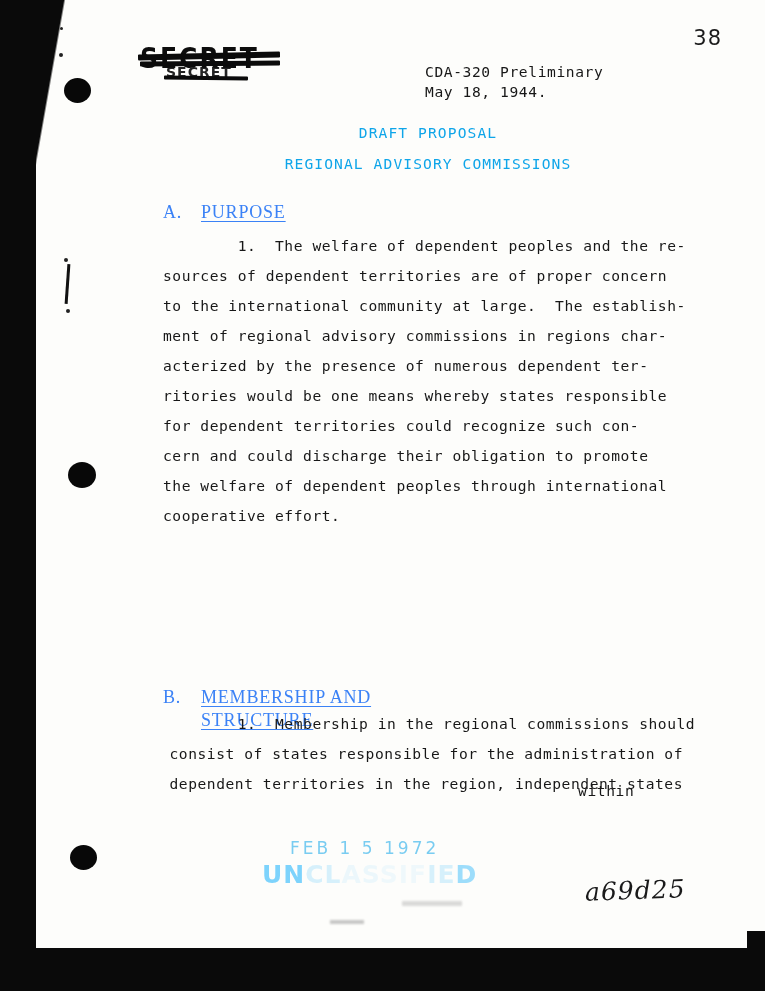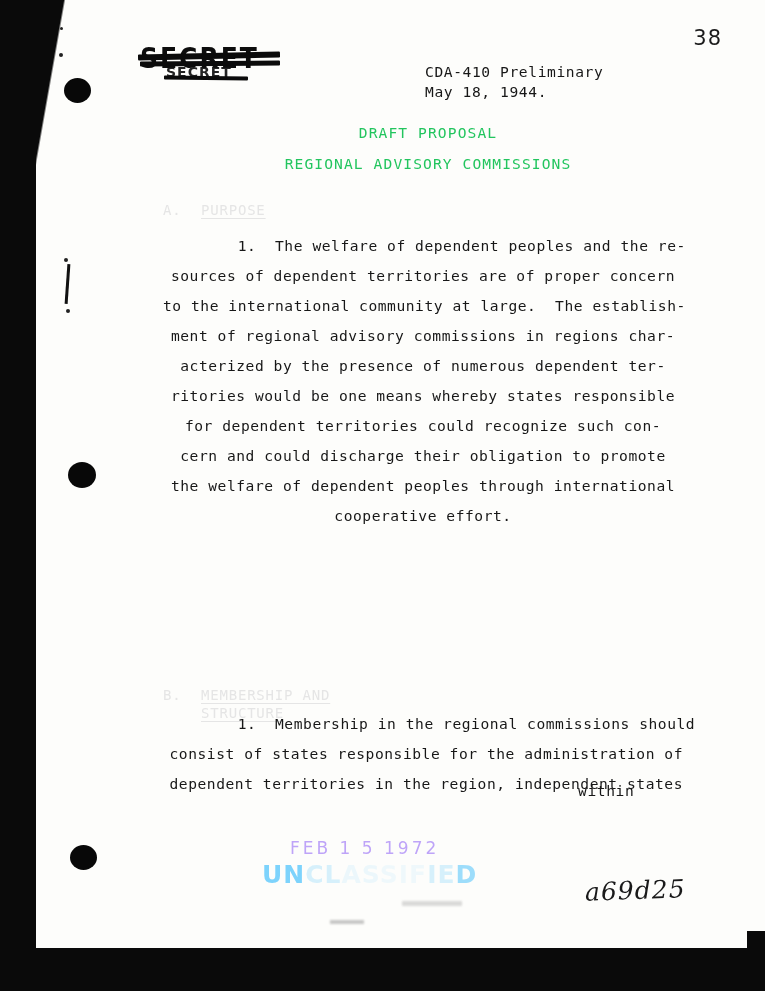--- a/index.html
+++ b/index.html
@@ -146,30 +146,31 @@
     color: #171717;
     white-space: pre;
   }
 
   .title-line {
     position: absolute;
     width: 530px;
     text-align: center;
     font-size: 14.6px;
     letter-spacing: 1.1px;
-    color: #22c55e;
+    color: #0ea5e9;
   }
   .title-1 { left: 163px; top: 124px; }
   .title-2 { left: 163px; top: 155px; }
 
   .section-head {
     position: absolute;
-    font-size: 14px;
+    font-size: 18px;
     letter-spacing: 0.8px;
-    color: #e5e5e5;
+    color: #3b82f6;
+    font-family: Liberation Serif, serif;
   }
   .sec-a { left: 163px; top: 202px; }
   .sec-b { left: 163px; top: 665px; margin-top: 22px; }
 
   .sec-letter { display: inline-block; width: 38px; }
   .sec-title  { text-decoration: underline; text-underline-offset: 3px; }
   .sec-title-2 {
     display: block;
     margin-left: 38px;
     text-decoration: underline;
@@ -180,21 +181,21 @@
   .para {
     position: absolute;
     left: 163px;
     width: 520px;
     line-height: 30px;
     font-size: 14.6px;
     letter-spacing: 0.55px;
     color: #171717;
     white-space: pre;
   }
-  .p1 { top: 231px; text-align: center; }
+  .p1 { top: 231px; }
   .p2 { top: 530px; }
   .p3 { top: 709px; text-align: right; }
 
   .trailing-word {
     position: absolute;
     left: 578px;
     top: 782px;
     font-size: 14.6px;
     letter-spacing: 0.6px;
     color: #171717;
@@ -208,21 +209,21 @@
     width: 220px;
     height: 62px;
   }
   .declass-date {
     position: absolute;
     left: 28px;
     top: 0px;
     font-family: "DejaVu Sans", "Liberation Sans", sans-serif;
     font-size: 17px;
     letter-spacing: 3px;
-    color: #8b5cf6;
+    color: #0ea5e9;
     opacity: 0.55;
   }
   .declass-main {
     position: absolute;
     left: 0px;
     top: 22px;
     font-family: "DejaVu Sans", "Liberation Sans", sans-serif;
     font-weight: bold;
     font-size: 25px;
     letter-spacing: 1px;
@@ -291,21 +292,21 @@
   <div class="page-number">38</div>
 
   <div class="secret-stamp">
     <div class="secret-word">SECRET</div>
     <div class="secret-word-2">SECRET</div>
     <div class="strike strike-1"></div>
     <div class="strike strike-2"></div>
     <div class="strike strike-3"></div>
   </div>
 
-  <div class="header-block"><span>CDA-410 Preliminary</span>
+  <div class="header-block"><span>CDA-320 Preliminary</span>
 <span>May 18, 1944.</span></div>
 
   <div class="title-line title-1">DRAFT PROPOSAL</div>
   <div class="title-line title-2">REGIONAL ADVISORY COMMISSIONS</div>
 
   <div class="section-head sec-a"><span class="sec-letter">A.</span><span class="sec-title">PURPOSE</span></div>
 
   <div class="para p1">        1.  The welfare of dependent peoples and the re-
 sources of dependent territories are of proper concern
 to the international community at large.  The establish-

